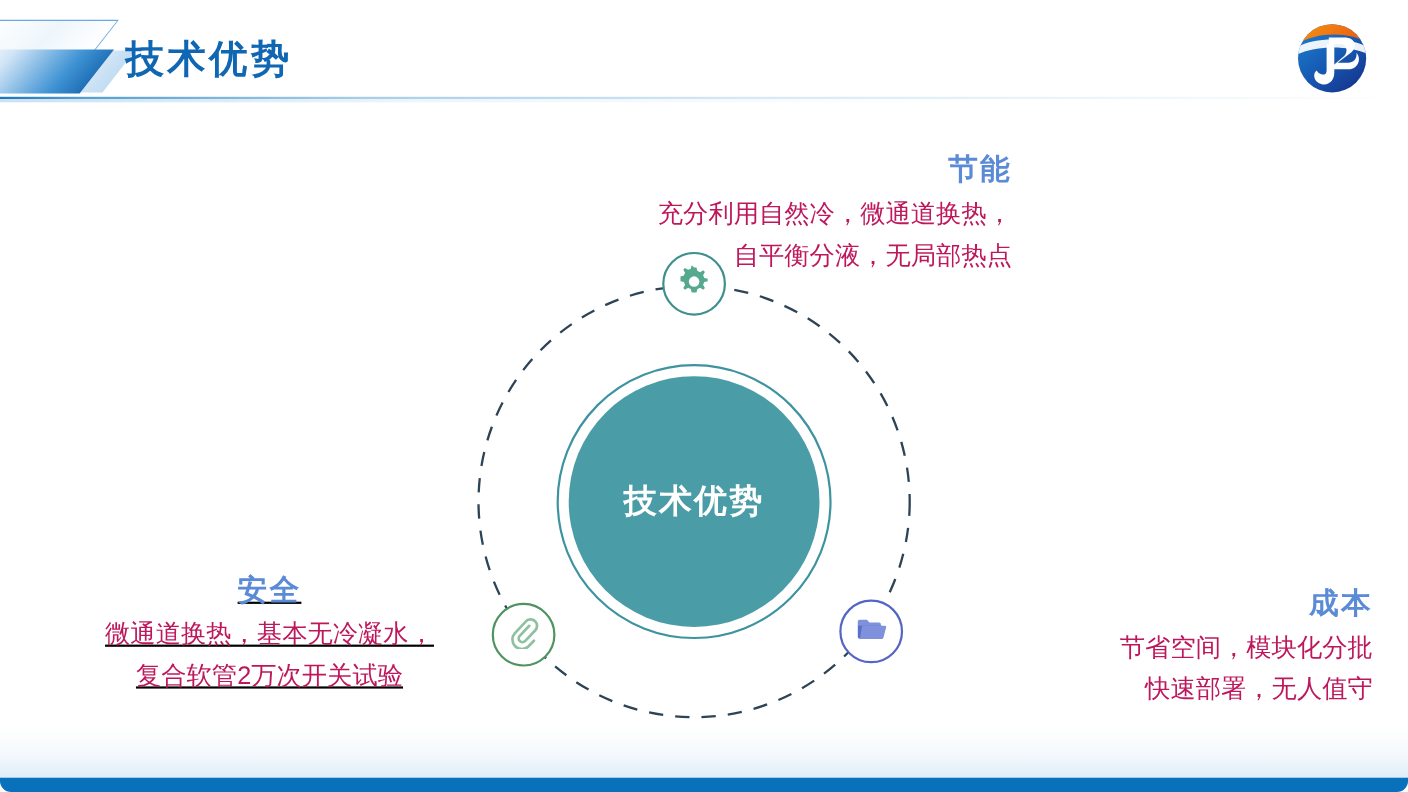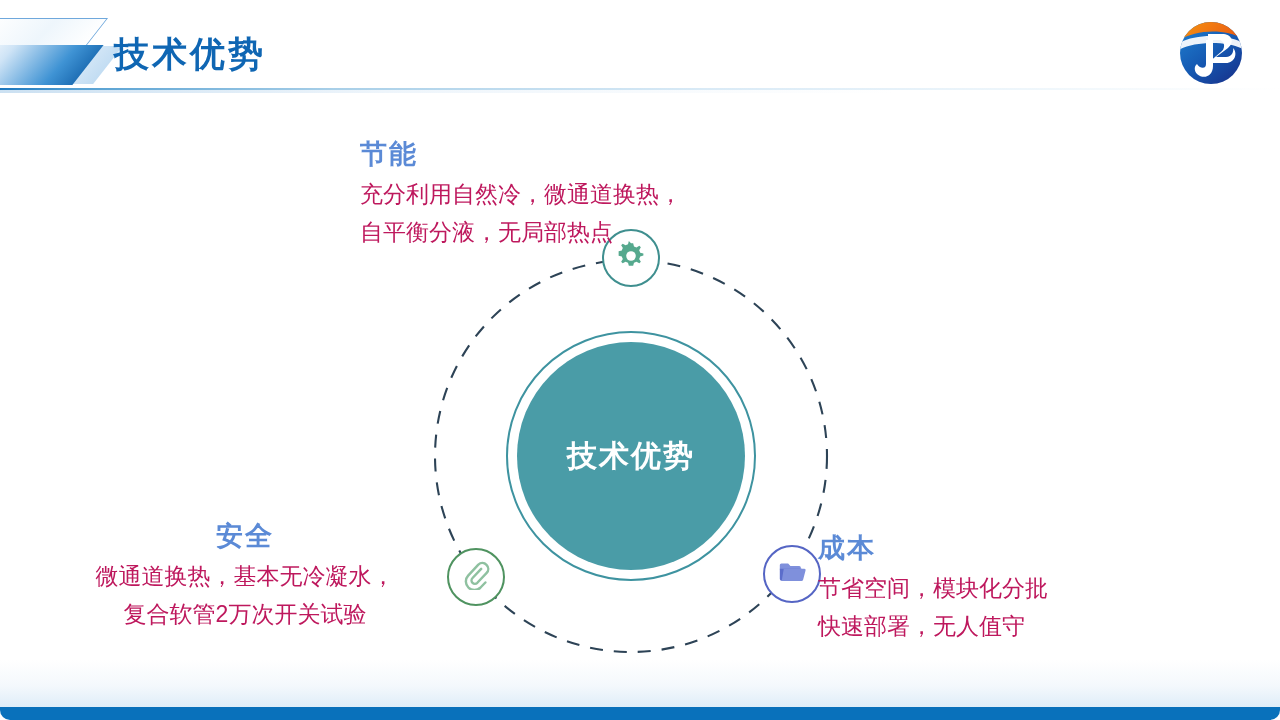--- a/index.html
+++ b/index.html
@@ -196,33 +196,34 @@
     color: #be185d;
     line-height: 38px;
     margin: 0;
     white-space: pre-line;
   }
 
   .block-top {
     left: 360px;
     top: 136px;
     width: 560px;
-    text-align: left;
+    text-align: right;
   }
   .block-left {
     left: 30px;
     top: 518px;
     width: 430px;
     text-align: center;
+    text-decoration: underline;
   }
   .block-right {
     left: 818px;
     top: 530px;
     width: 430px;
-    text-align: left;
+    text-align: right;
   }
 
   
   .footer-fade {
     position: absolute;
     left: 0;
     top: 660px;
     width: 1280px;
     height: 47px;
     background: linear-gradient(180deg, rgba(255,255,255,0) 0%, rgba(235,243,250,.55) 55%, rgba(221,236,248,.95) 100%);

